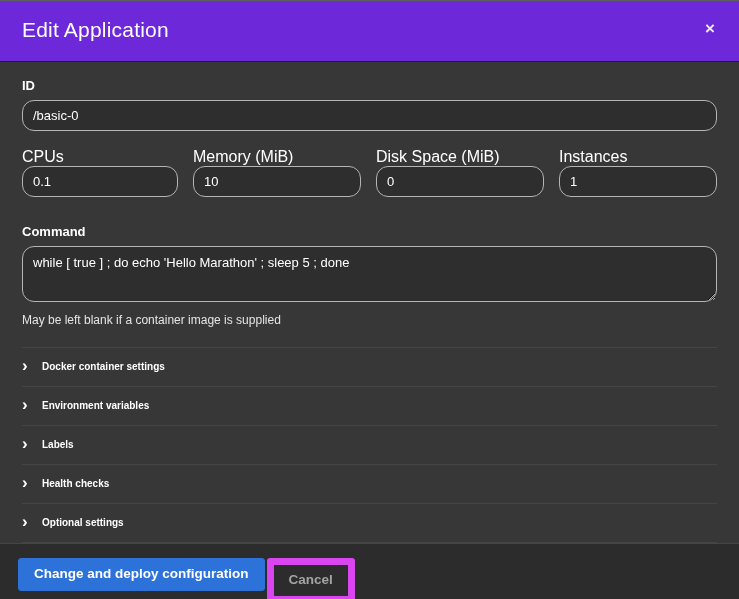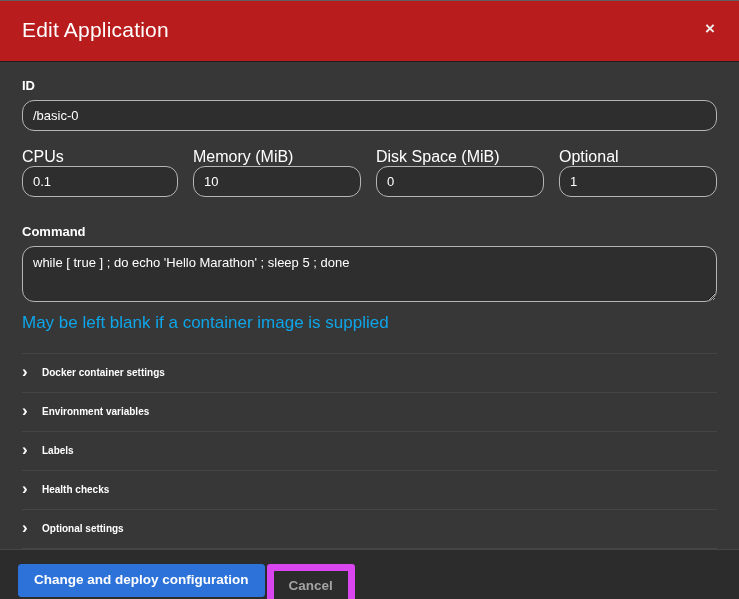--- a/index.html
+++ b/index.html
@@ -10,21 +10,21 @@
     color: #ffffff;
     font-family: "Liberation Sans", sans-serif;
     overflow: hidden;
   }
   .modal {
     display: flex; flex-direction: column;
     width: 100%; height: 100%;
     border-top: 1px solid #5f5f5f;
   }
   .modal-header {
-    background: #b91c1c;
+    background: #6d28d9;
     padding: 17px 20px 19px 22px;
     display: flex; align-items: flex-start; justify-content: space-between;
     border-bottom: 1px solid #1d1d1d;
     flex: 0 0 auto;
   }
   .modal-title {
     margin: 0;
     font-size: 21px; font-weight: 500; letter-spacing: 0.2px;
   }
   .close-btn {
@@ -59,22 +59,22 @@
     line-height: 1.35;
   }
   .field-row {
     display: grid;
     grid-template-columns: 156px 168px 168px 1fr;
     column-gap: 15px;
     margin-bottom: 27px;
   }
   .help-text {
     margin: 7px 0 0 0;
-    font-size: 17px;
-    color: #0ea5e9;
+    font-size: 12px;
+    color: #e5e5e5;
   }
   .sections { margin-top: 20px; }
   .section-row {
     display: flex; align-items: center;
     padding: 10px 0 11px 0;
     border-top: 1px solid #454545;
     cursor: pointer;
   }
   .section-row:last-child { border-bottom: 1px solid #454545; }
   .section-chevron {
@@ -137,21 +137,21 @@
       </div>
       <div>
         <label>Memory (MiB)</label>
         <input class="text-input" type="text" value="10" style="">
       </div>
       <div>
         <label>Disk Space (MiB)</label>
         <input class="text-input" type="text" value="0" style="">
       </div>
       <div>
-        <label>Optional</label>
+        <label>Instances</label>
         <input class="text-input" type="text" value="1" style="">
       </div>
     </div>
 
     <div class="field">
       <label>Command</label>
       <textarea class="text-area" style="">while [ true ] ; do echo 'Hello Marathon' ; sleep 5 ; done</textarea>
       <p class="help-text">May be left blank if a container image is supplied</p>
     </div>
 

